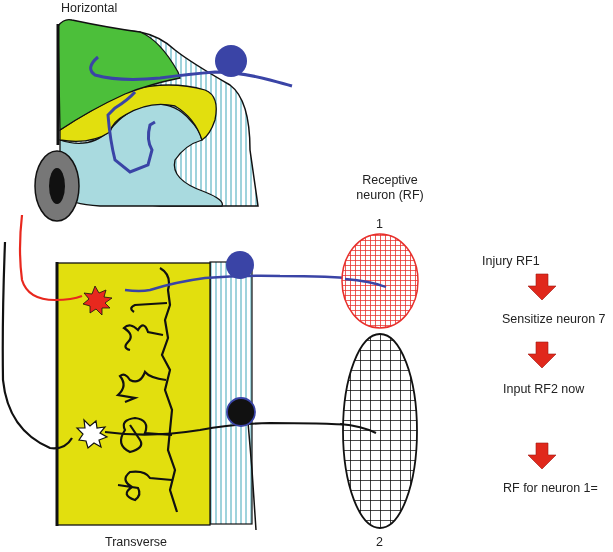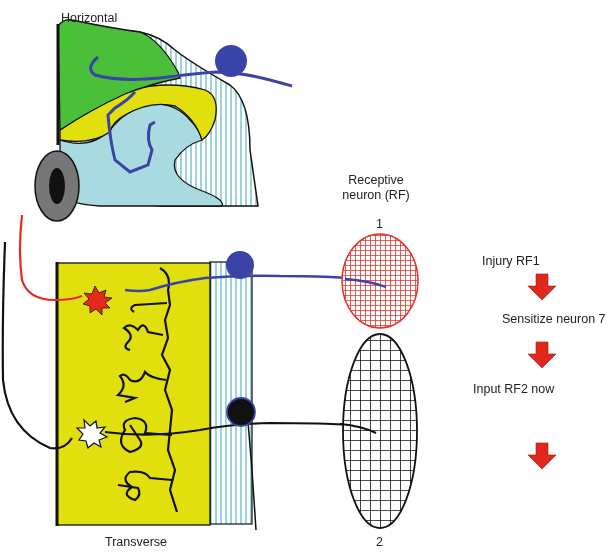--- a/index.html
+++ b/index.html
@@ -91,33 +91,34 @@
     <path d="M340 424 Q362 426 376 433" fill="none" stroke="#111" stroke-width="2.2"></path>
   </g>
 
   <g fill="#e0281c" stroke="#a01810" stroke-width="0.6">
     <path d="M536 274 h12 v12 h8 l-14 14 l-14 -14 h8 z"></path>
     <path d="M536 342 h12 v12 h8 l-14 14 l-14 -14 h8 z"></path>
     <path d="M536 443 h12 v12 h8 l-14 14 l-14 -14 h8 z"></path>
   </g>
 </svg>
 
-<div class="lbl" style="left:61px; top:11px;">Horizontal</div>
+<div class="lbl" style="left:61px; top:1px;">Horizontal</div>
 <div class="lbl" style="left:105px; top:535px;">Transverse</div>
 
-<div class="lbl center" style="left:340px; top:173px; width:72px;">
+<div class="lbl center" style="left:354px; top:173px; width:72px;">
   <div>Receptive</div>
   <div>neuron (RF)</div>
 </div>
 <div class="lbl" style="left:376px; top:217px;">1</div>
 <div class="lbl" style="left:376px; top:535px;">2</div>
 
 <div class="lbl" style="left:482px; top:254px;">
   <div>Injury RF1</div>
 </div>
 <div class="lbl" style="left:502px; top:312px;">
   <div>Sensitize neuron 7</div>
 </div>
-<div class="lbl" style="left:473px; top:382px;">
+<div class="lbl" style="left:503px; top:382px;">
   <div>Input RF2 now</div>
 </div>
 <div class="lbl" style="left:503px; top:481px;">
+  <div>RF for neuron 1=</div>
 </div>
 
 </body></html>

